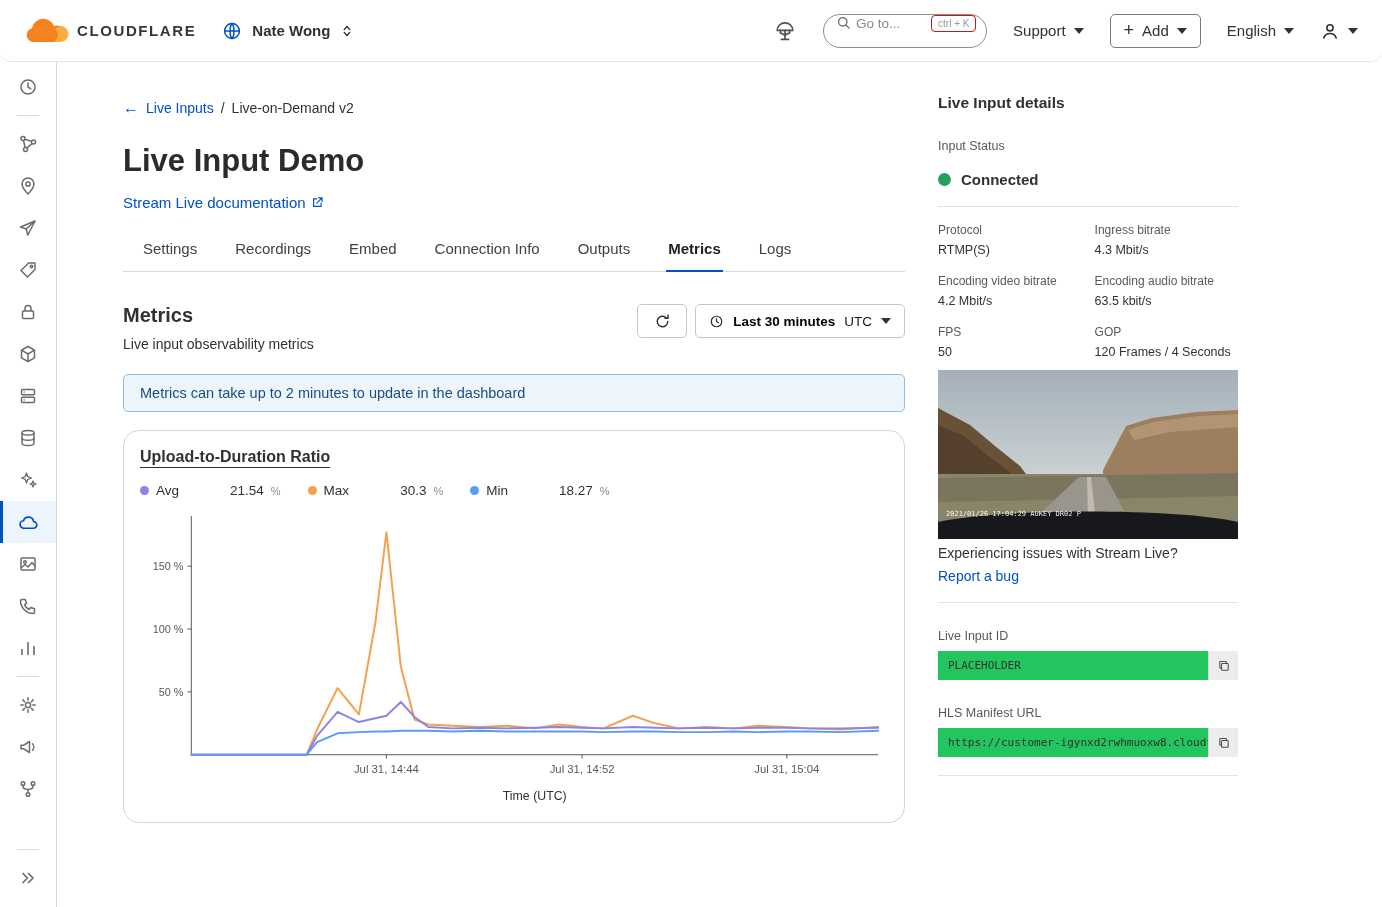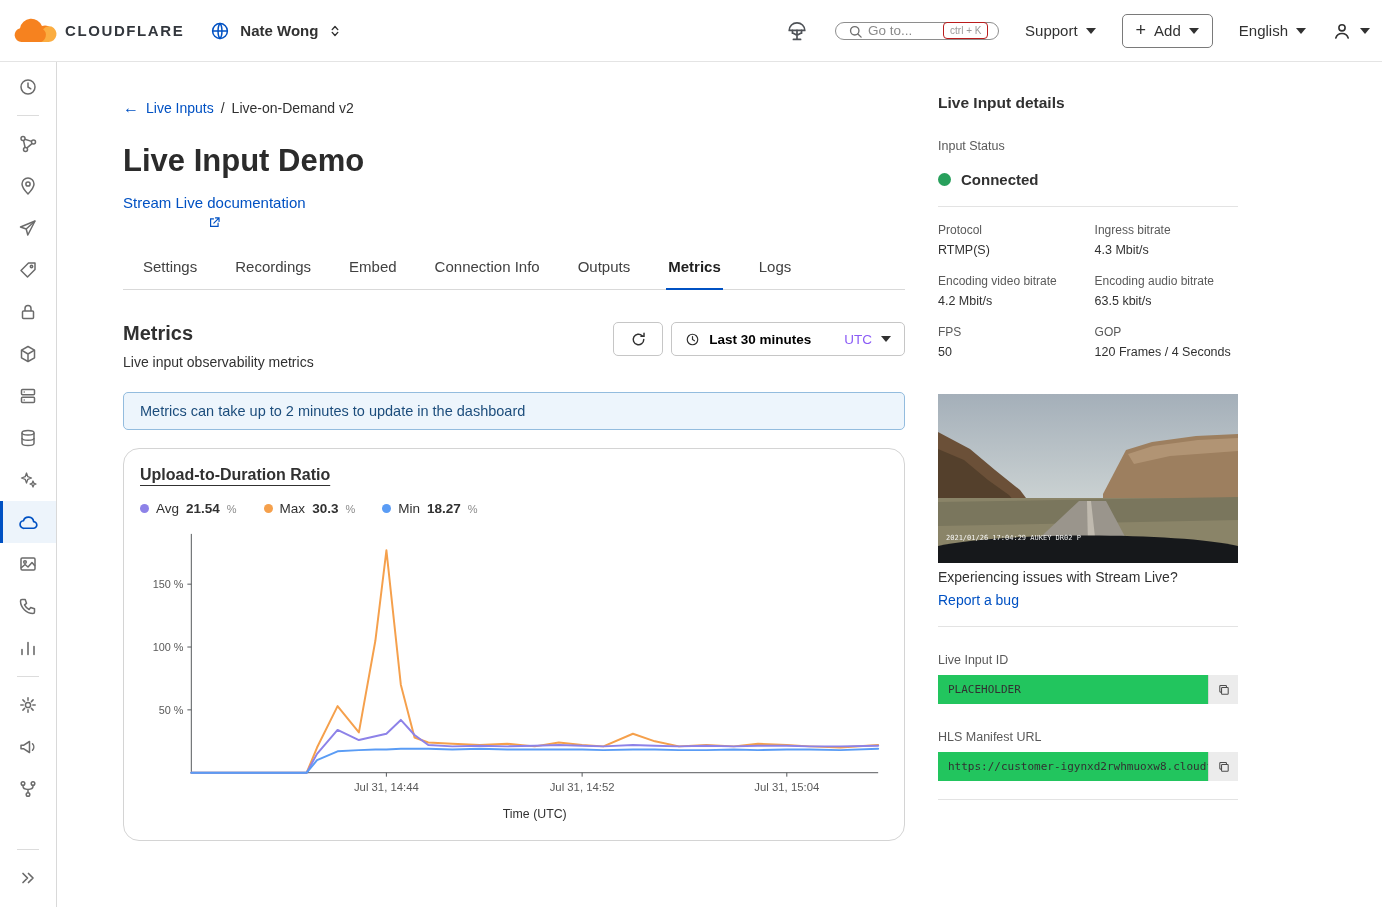--- a/index.html
+++ b/index.html
@@ -7,31 +7,31 @@
   body {
     width:1382px; height:907px; position:relative; overflow:hidden;
     background:#fff; color:#313131;
     font-family:"Liberation Sans", sans-serif; font-size:14px;
   }
   svg { display:block; }
 
   
   .header {
     position:absolute; top:0; left:0; width:1382px; height:62px;
-    display:flex; align-items:center; gap:26px; padding:0 12px;
-    background:#fff; border-bottom:1px solid #e4e4e4; z-index:5;
+    display:flex; align-items:center; gap:26px; padding:0 24px;
+    background:#fff; border-bottom:1px solid #e4e4e4; z-index:5;border-radius:10px;
   }
   .logo { display:flex; align-items:center; gap:7px; cursor:pointer; }
   .logo-text { font-weight:700; font-size:15px; letter-spacing:1.6px; color:#33373d; }
   .account { display:flex; align-items:center; gap:10px; cursor:pointer; }
   .account-name { font-weight:700; font-size:15px; }
   .spacer { flex:1; }
   .tree-btn { color:#4e5257; cursor:pointer; }
   .search-pill {
-    display:flex; align-items:flex-end; gap:3px; height:18px; width:164px;
+    display:flex; align-items:flex-start; gap:3px; height:34px; width:164px;
     border:1px solid #8e8e8e; border-radius:17px; padding:0 7px 0 12px; color:#7c7c7c;
   }
   .search-pill input { border:none; outline:none; width:74px; font-size:13.5px; font-family:inherit; color:#313131; background:transparent; }
   .search-pill input::placeholder { color:#8a8a8a; }
   .kbd { border:1px solid #b91c1c; border-radius:4px; font-size:10px; color:#9a9a9a; padding:2px 6px; white-space:nowrap; }
   .hbtn { display:flex; align-items:center; gap:8px; font-size:15px; color:#313131; cursor:pointer; }
   .caret { width:10px; height:6px; }
   .caret polygon { fill:#313131; }
   .add-btn { border:1px solid #7a7a7a; border-radius:5px; height:34px; padding:0 13px; display:flex; align-items:center; gap:8px; font-size:15px; cursor:pointer; background:#fff; }
   .plus { font-size:18px; line-height:1; font-weight:400; margin-top:-2px; }
@@ -46,60 +46,60 @@
   .snav.active { background:#edf4fb; box-shadow:inset 3px 0 0 #0051c3; color:#0051c3; }
   .sdiv { width:22px; border-top:1px solid #dcdcdc; margin:7px 0; }
   .sidebar-bottom { margin-top:auto; width:100%; display:flex; flex-direction:column; align-items:center; padding-bottom:8px; }
 
   
   .content { position:absolute; left:123px; top:62px; width:782px; }
   .breadcrumb { margin-top:38px; display:flex; align-items:center; gap:7px; font-size:14px; color:#313131; }
   .back-arrow { color:#0051c3; font-size:16px; line-height:1; }
   .link { color:#0051c3; cursor:pointer; }
   .page-title { font-size:31px; font-weight:700; margin:27px 0 0; color:#2b2b2b; }
-  .doc-link { margin-top:15px; display:inline-flex; align-items:center; gap:5px; font-size:15px;flex-direction:column; }
+  .doc-link { margin-top:15px; display:inline-flex; align-items:center; gap:5px; font-size:15px; }
 
   .tabs { display:flex; gap:34px; margin-top:29px; padding-left:18px; border-bottom:1px solid #d9d9d9; }
   .tab { padding:0 2px 13px; font-size:15px; color:#414141; cursor:pointer; }
   .tab.active { font-weight:700; color:#1f1f1f; border-bottom:2px solid #0051c3; margin-bottom:-1px; }
 
   .metrics-head { display:flex; justify-content:space-between; align-items:flex-start; margin-top:32px; }
   .h2 { font-size:20px; font-weight:700; margin:0; }
   .sub { margin-top:9px; font-size:14px; }
   .controls { display:flex; gap:8px; }
   .icon-btn { width:50px; height:34px; border:1px solid #c6c6c6; border-radius:5px; background:#fff; display:flex; align-items:center; justify-content:center; cursor:pointer; color:#313131; }
   .range-btn { height:34px; border:1px solid #c6c6c6; border-radius:5px; background:#fff; display:flex; align-items:center; gap:9px; padding:0 13px; font-size:13.5px; cursor:pointer; }
   .range-bold { font-weight:700; }
-  .range-utc { color:#8b5cf6;margin-left:24px; }
+  .range-utc { color:#0f172a; }
 
   .banner {
     margin-top:22px; border:1px solid #93bcde; background:#edf5fc; border-radius:5px;
     padding:10px 16px; font-size:14.5px; color:#1c4d7c;
   }
 
   .card { margin-top:18px; border:1px solid #d4d4d4; border-radius:16px; padding:17px 16px 14px; background:#fff; }
   .card-title { font-size:16px; font-weight:700; display:inline-block; text-decoration:underline; text-underline-offset:5px; text-decoration-thickness:1px; }
   .legend { display:flex; align-items:center; gap:27px; margin-top:17px; font-size:13.5px; }
   .legend-item { display:flex; align-items:center; gap:7px; }
   .legend-dot { width:9px; height:9px; border-radius:50%; background:#999; }
-  .legend-val { font-weight:700; }
+  .legend-val { font-weight:400;margin-left:44px; }
   .legend-pct { color:#8c8c8c; font-size:11px; }
 
   
   .rightpanel { position:absolute; left:938px; top:62px; width:300px; }
   .rp-title { font-size:15.5px; font-weight:700; margin-top:32px; }
   .rp-label { font-size:12.5px; color:#595959; margin-top:27px; }
   .status-row { display:flex; align-items:center; gap:10px; margin-top:18px; }
   .status-dot { width:13px; height:13px; border-radius:50%; background:#28a05c; }
   .status-text { font-size:15px; font-weight:600; }
   .rp-div { border-top:1px solid #e3e3e3; margin-top:18px; }
   .fields { display:grid; grid-template-columns:1.05fr 1fr; row-gap:17px; column-gap:6px; margin-top:16px; }
   .f-label { font-size:12px; color:#595959; }
   .f-value { font-size:12.5px; color:#313131; margin-top:6px; }
-  .video { margin-top:35px; width:300px; height:159px; position:relative; background:#9aa4ab; }
+  .video { margin-top:11px; width:300px; height:159px; position:relative; background:#9aa4ab; }
   .issue-text { margin-top:16px; font-size:14px; }
   .report-link { margin-top:7px; display:inline-block; font-size:14px; }
   .code-label { font-size:12.5px; color:#595959; margin-top:26px; }
   .code-row { margin-top:8px; display:flex; height:29px; }
   .code-box {
     flex:1; background:#22c55e; display:flex; align-items:center; padding:0 10px;
     font-family:"DejaVu Sans Mono", monospace; font-size:11px; color:#313131;
     overflow:hidden; white-space:nowrap;
   }
   .copy-btn { width:30px; background:#ececec; border:none; border-left:1px solid #d6d6d6; display:flex; align-items:center; justify-content:center; cursor:pointer; color:#4d4d4d; }

